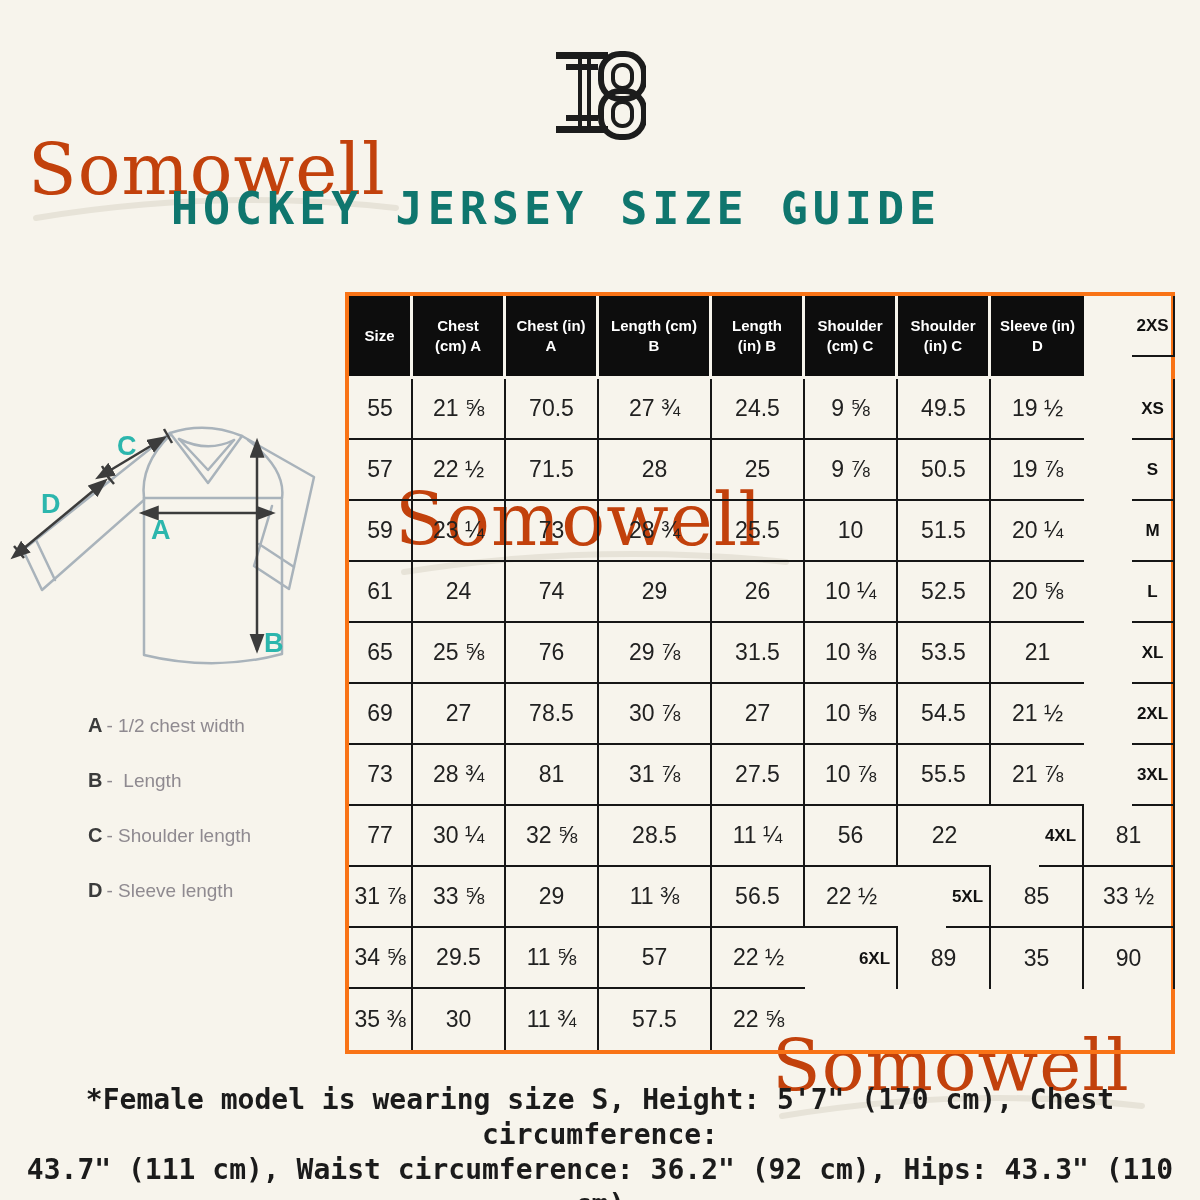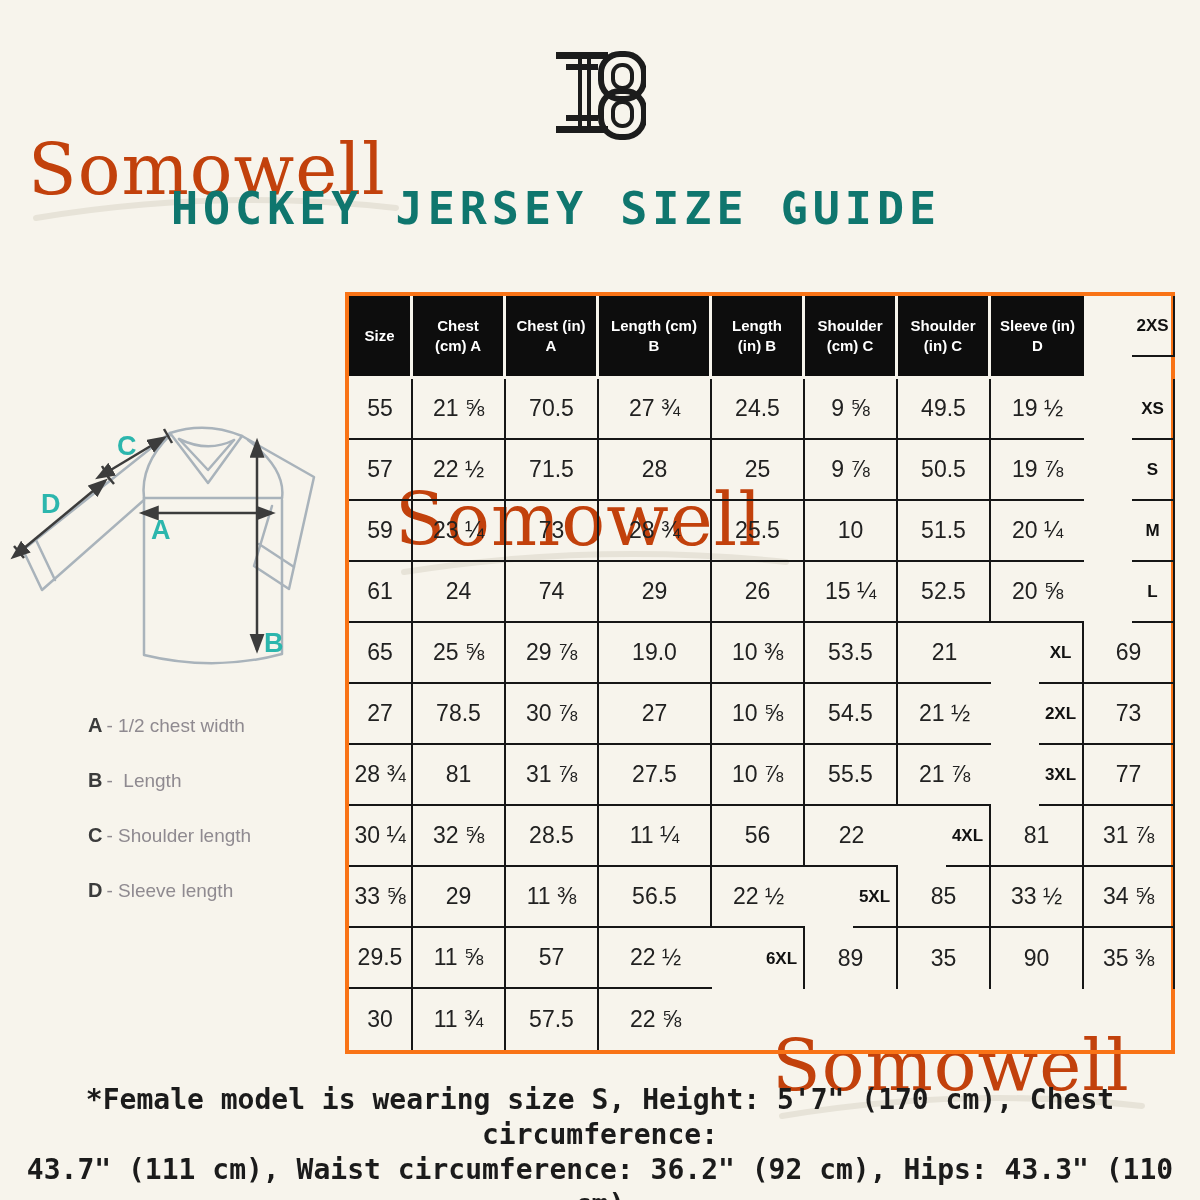--- a/index.html
+++ b/index.html
@@ -192,28 +192,29 @@
       <div class="bcell">25.5</div>
       <div class="bcell">10</div>
       <div class="bcell">51.5</div>
       <div class="bcell lastcol">20 ¼</div>
       <div class="bcell szc">M</div>
       <div class="bcell">61</div>
       <div class="bcell">24</div>
       <div class="bcell">74</div>
       <div class="bcell">29</div>
       <div class="bcell">26</div>
-      <div class="bcell">15 ¼</div>
+      <div class="bcell">10 ¼</div>
       <div class="bcell">52.5</div>
       <div class="bcell lastcol">20 ⅝</div>
       <div class="bcell szc">L</div>
       <div class="bcell">65</div>
       <div class="bcell">25 ⅝</div>
+      <div class="bcell">76</div>
       <div class="bcell">29 ⅞</div>
-      <div class="bcell">19.0</div>
+      <div class="bcell">31.5</div>
       <div class="bcell">10 ⅜</div>
       <div class="bcell">53.5</div>
       <div class="bcell lastcol">21</div>
       <div class="bcell szc">XL</div>
       <div class="bcell">69</div>
       <div class="bcell">27</div>
       <div class="bcell">78.5</div>
       <div class="bcell">30 ⅞</div>
       <div class="bcell">27</div>
       <div class="bcell">10 ⅝</div>

